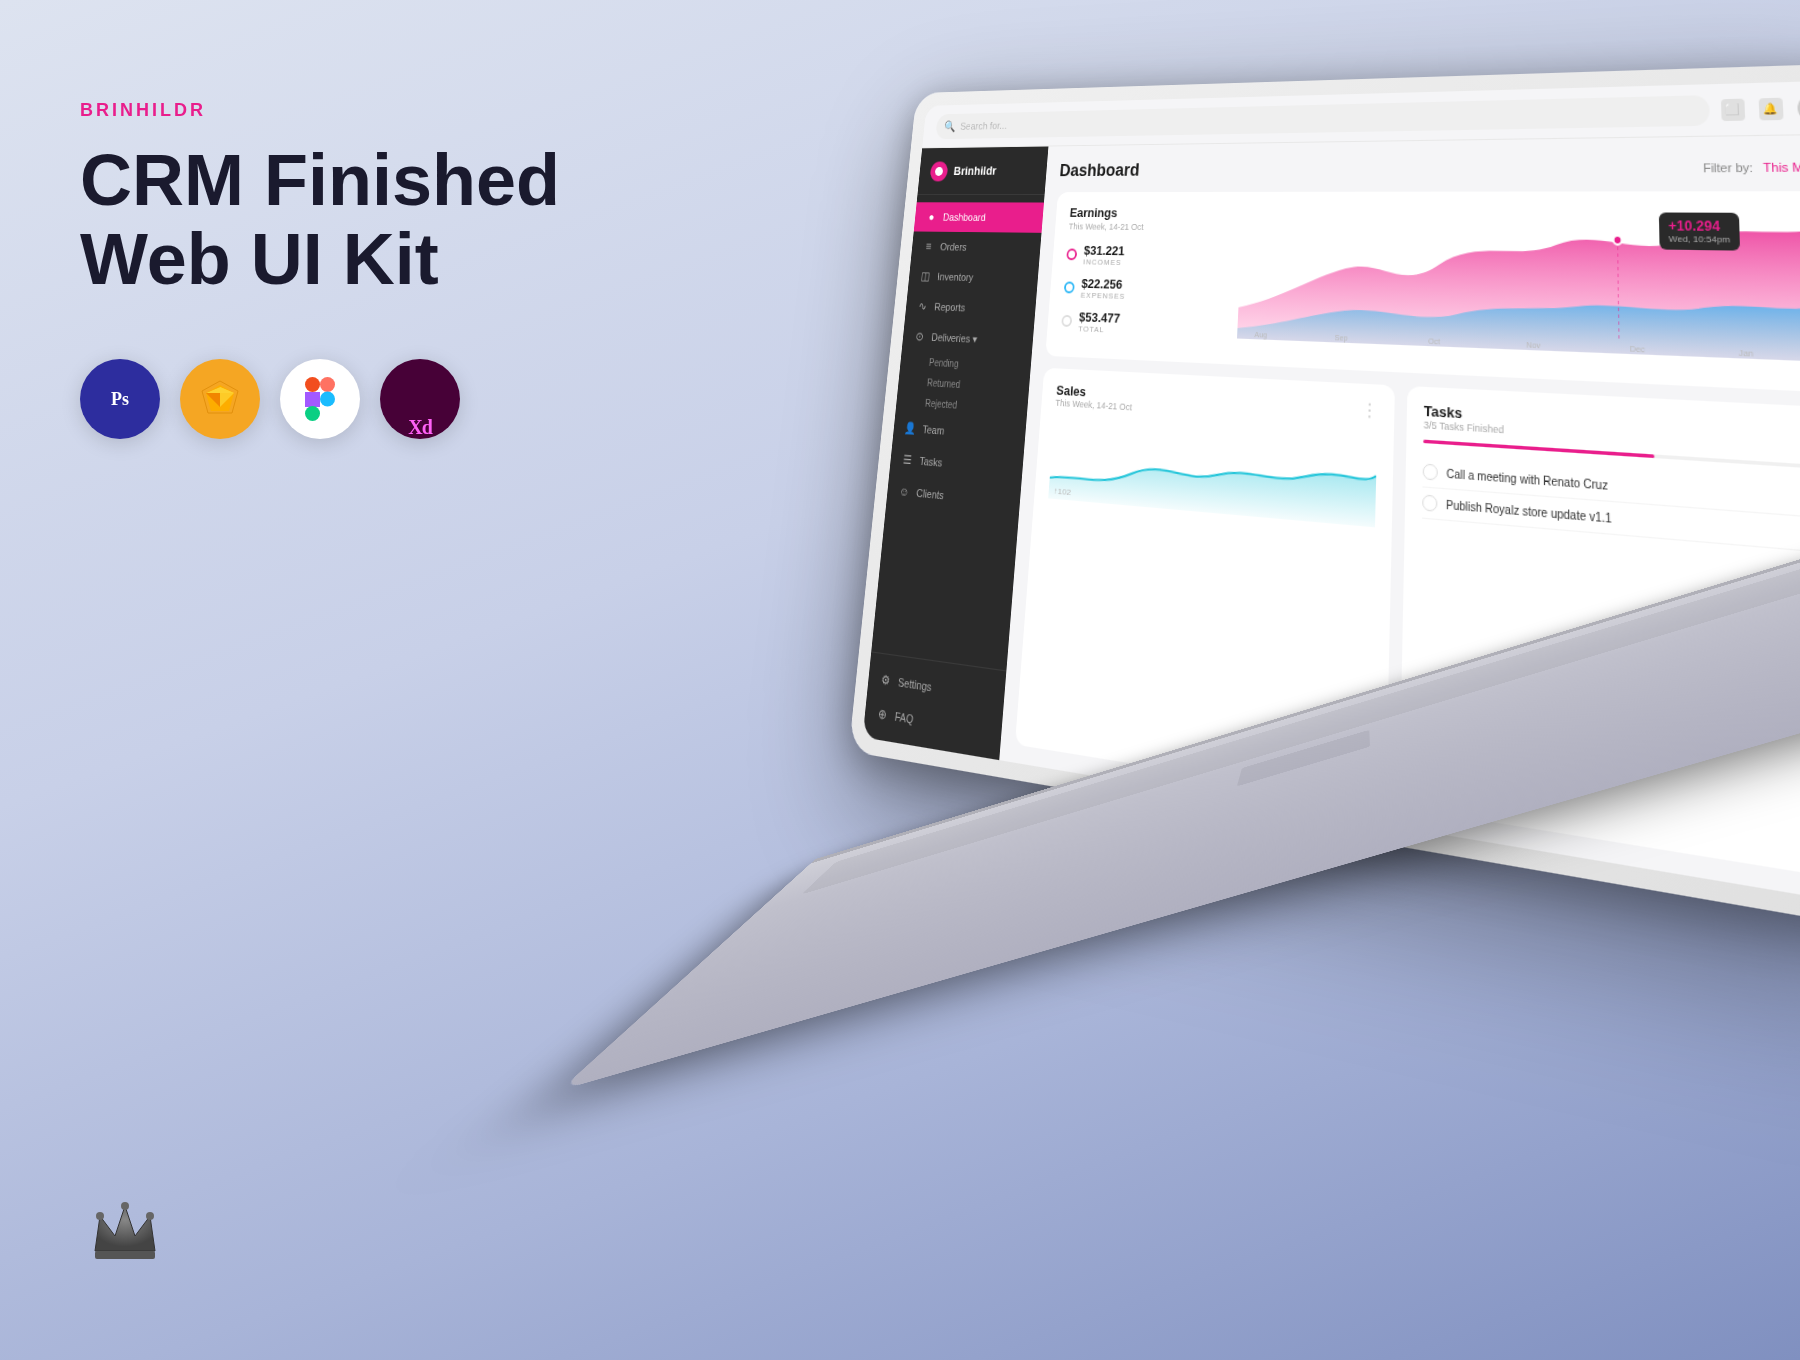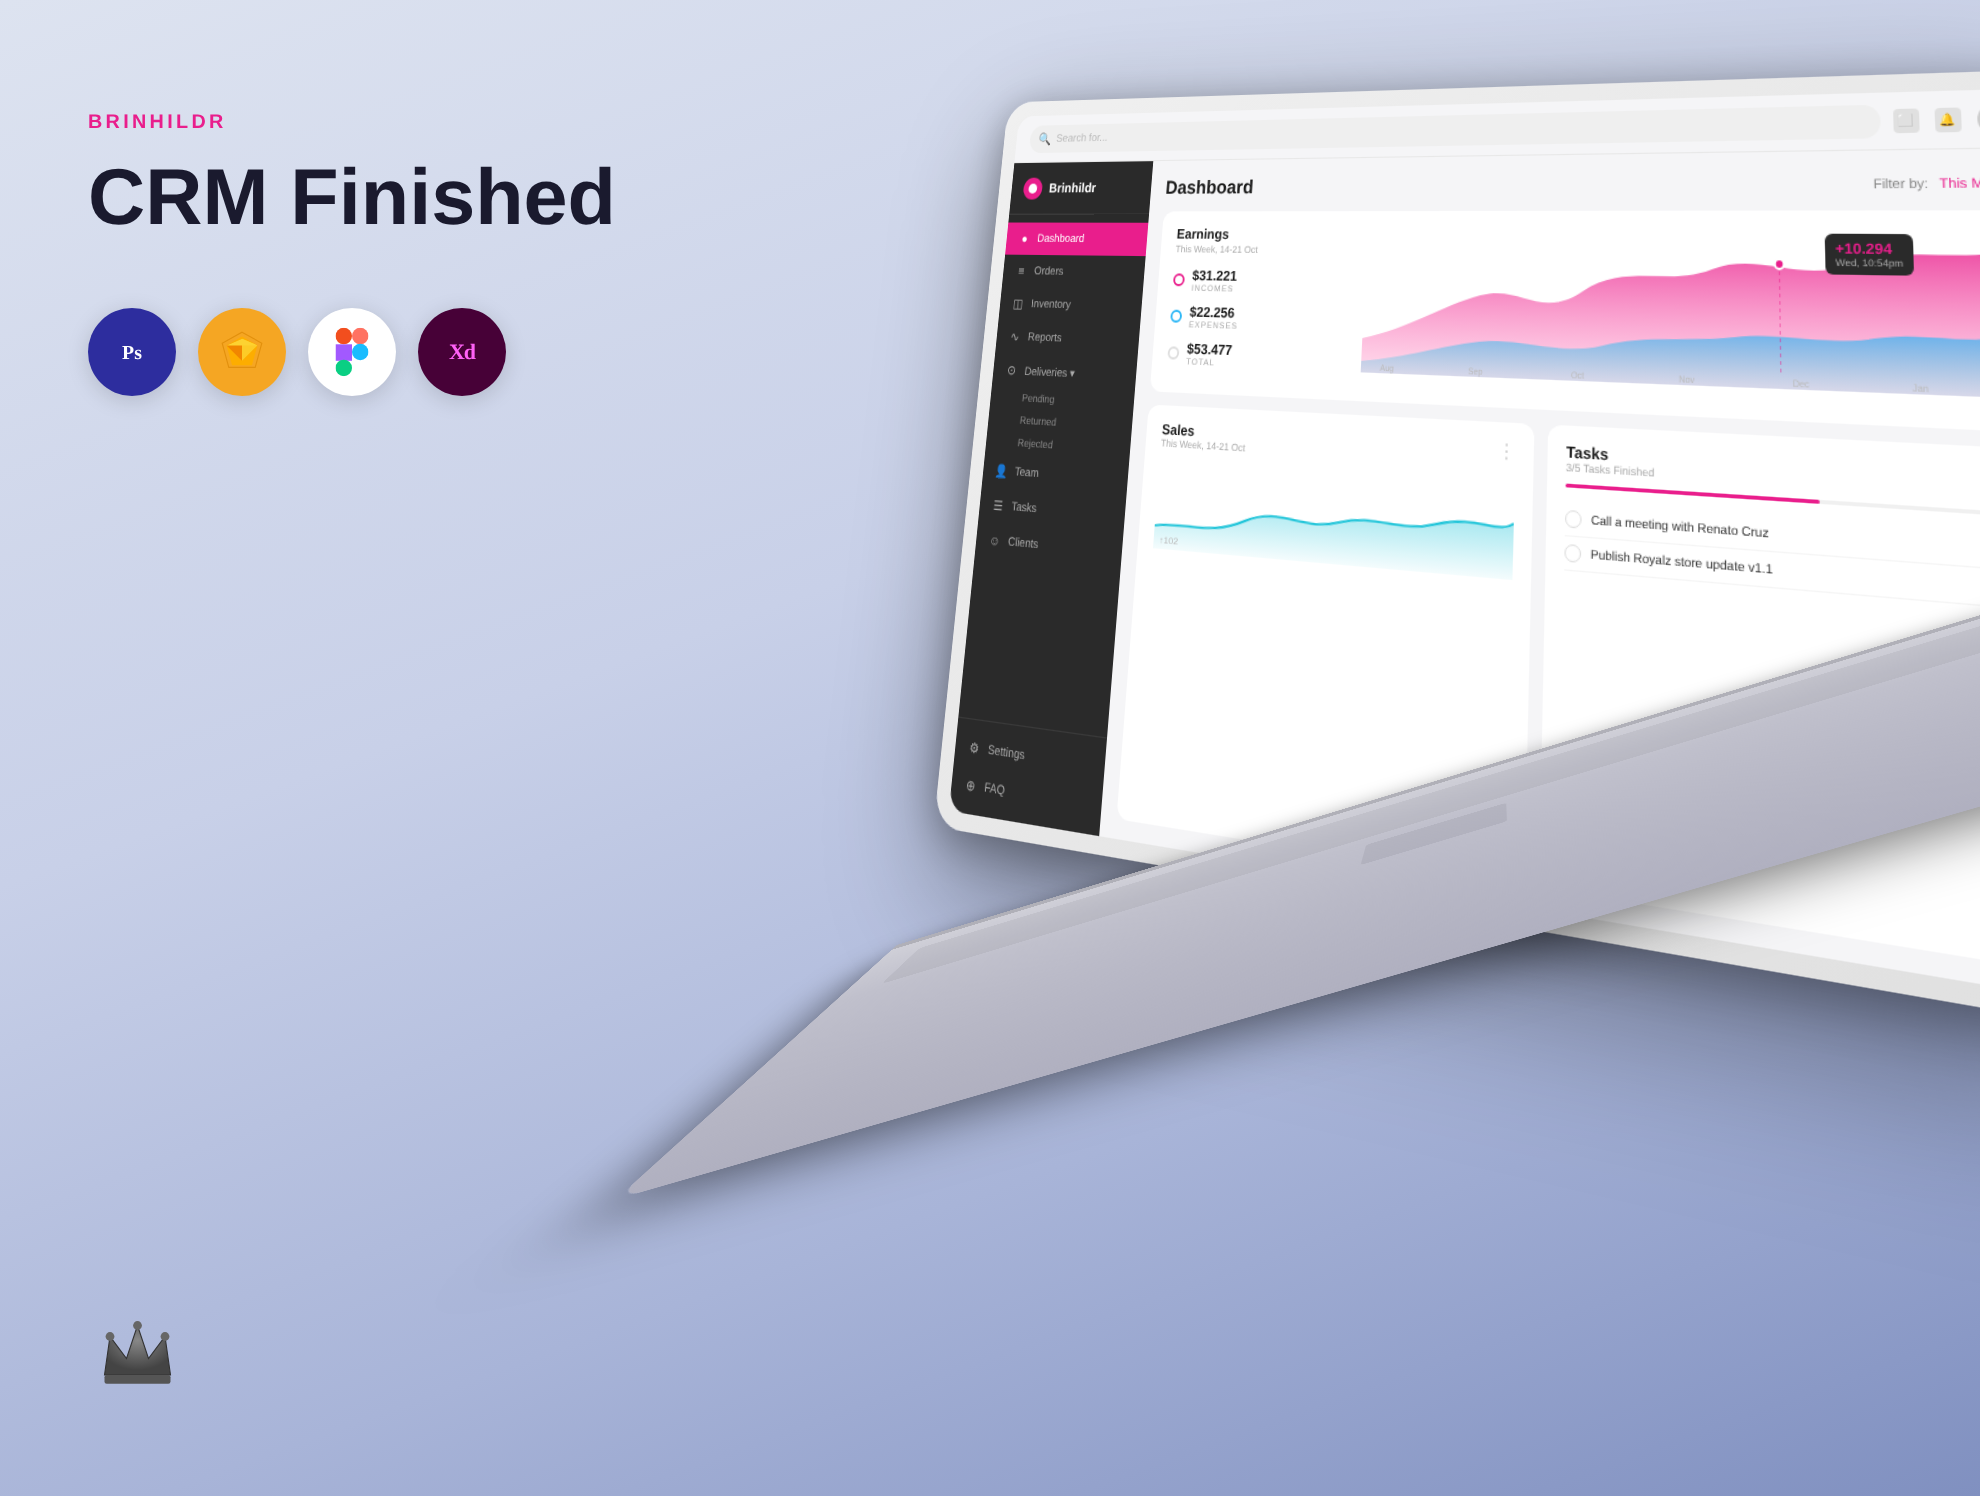--- a/index.html
+++ b/index.html
@@ -45,21 +45,21 @@
       background: white;
       display: flex;
       align-items: center;
       justify-content: center;
       box-shadow: 0 4px 20px rgba(0,0,0,0.15);
       font-size: 32px;
       font-family: Liberation Serif, serif;
     }
     .tool-ps { background: #2d2d9e; color: white; font-weight: 900; font-size: 20px; }
     .tool-sk { background: #f5a623; }
-    .tool-xd { background: #470137; color: #ff61f6; font-weight: 700; font-size: 20px; }
+    .tool-xd { background: #470137; color: #ff61f6; font-weight: 700; font-size: 20px; align-items: flex-end; }
 
     
     .laptop-container {
       position: absolute;
       right: -60px;
       top: 80px;
       width: 1100px;
       height: 1200px;
     }
 
@@ -319,20 +319,21 @@
     }
     .crown-svg { width: 90px; height: 90px; }
   </style>
 </head>
 <body>
 
 <div class="left-panel">
   <div class="brand-label">BRINHILDR</div>
   <div class="main-title">
     <span>CRM Finished</span><br>
+    <span>Web UI Kit</span>
   </div>
   <div class="tool-icons">
     <div class="tool-icon tool-ps">
       <span style="color:white;font-weight:900;font-size:18px;">Ps</span>
     </div>
     <div class="tool-icon tool-sk">
 
       <svg width="44" height="44" viewBox="0 0 44 44">
         <polygon points="22,4 40,14 34,36 10,36 4,14" fill="#f5a623" stroke="#e2900d" stroke-width="1"></polygon>
         <polygon points="22,8 36,16 31,34 13,34 8,16" fill="#fdad00"></polygon>

